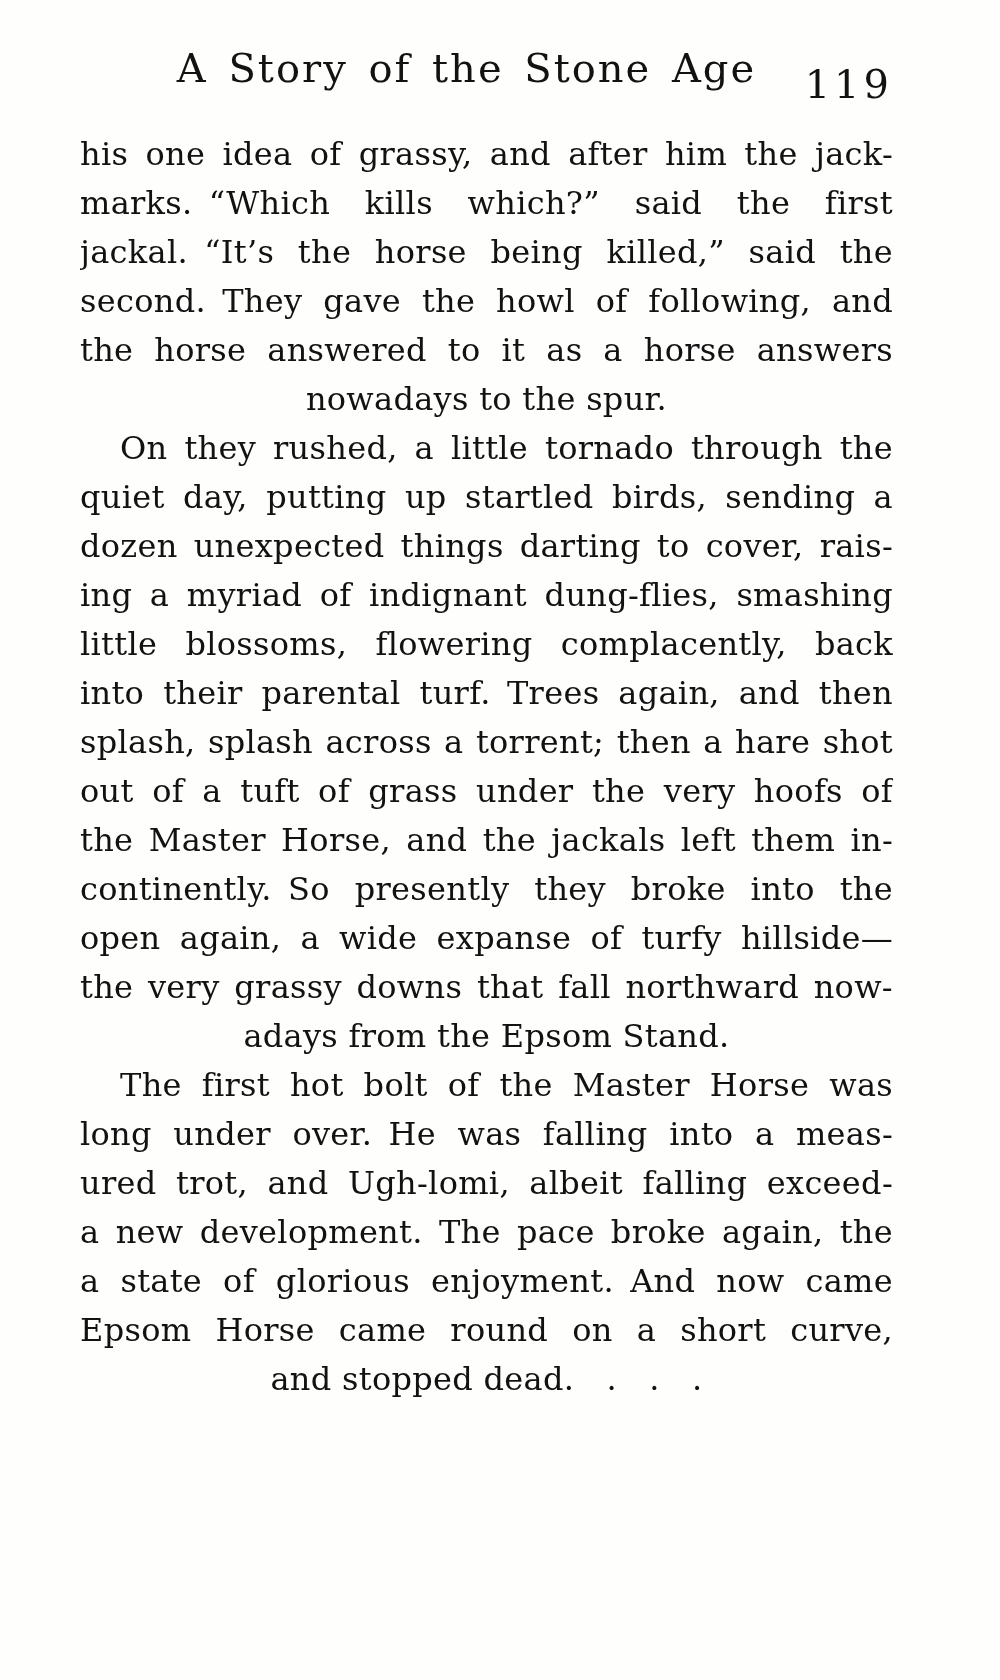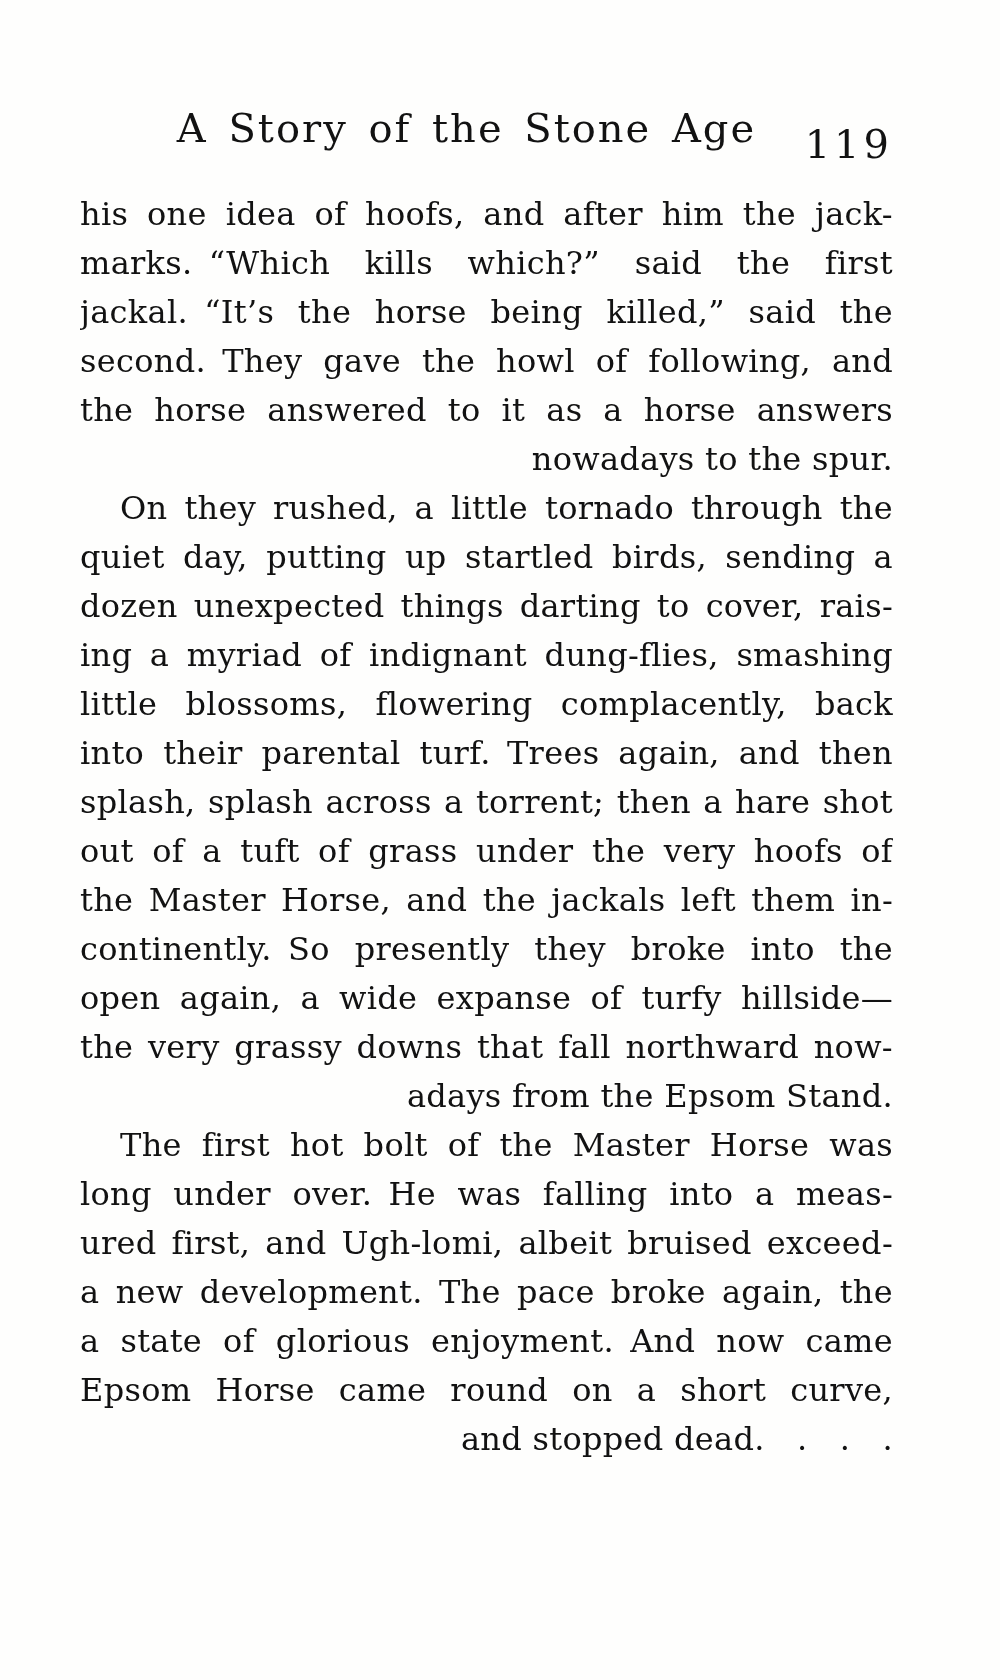--- a/index.html
+++ b/index.html
@@ -8,21 +8,21 @@
     background: #ffffff;
   }
   .page {
     position: relative;
     width: 1000px;
     height: 1680px;
     box-sizing: border-box;
     background: #fefefd;
     color: #121212;
     font-family: "DejaVu Serif", serif;
-    padding: 100px 107px 0 80px;
+    padding: 40px 107px 0 80px;
     overflow: hidden;
   }
   .running-head {
     position: relative;
     font-size: 40px;
     line-height: 56px;
     height: 56px;
     letter-spacing: 2px;
     word-spacing: 6px;
     margin-bottom: 34px;
@@ -46,40 +46,40 @@
     line-height: 49px;
     height: 49px;
     overflow: hidden;
     letter-spacing: 0.3px;
   }
   .justify {
     text-align: justify;
     text-align-last: justify;
   }
   .last {
-    text-align: right;
+    text-align: center;
   }
   .indent {
     text-indent: 40px;
   }
 </style>
 </head>
 <body>
 
 <div class="page">
 
   <div class="running-head">
     <span class="title">A Story of the Stone Age</span>
     <span class="folio">119</span>
   </div>
 
   <div class="body-text">
 
     <div>
-      <div class="line justify">his one idea of hoofs, and after him the jack-</div>
+      <div class="line justify">his one idea of grassy, and after him the jack-</div>
       <div class="line justify">marks. “Which kills which?” said the first</div>
       <div class="line justify">jackal. “It’s the horse being killed,” said the</div>
       <div class="line justify">second. They gave the howl of following, and</div>
       <div class="line justify">the horse answered to it as a horse answers</div>
       <div class="line last">nowadays to the spur.</div>
     </div>
 
     <div>
       <div class="line justify indent">On they rushed, a little tornado through the</div>
       <div class="line justify">quiet day, putting up startled birds, sending a</div>
@@ -92,21 +92,21 @@
       <div class="line justify">the Master Horse, and the jackals left them in-</div>
       <div class="line justify">continently. So presently they broke into the</div>
       <div class="line justify">open again, a wide expanse of turfy hillside—</div>
       <div class="line justify">the very grassy downs that fall northward now-</div>
       <div class="line last">adays from the Epsom Stand.</div>
     </div>
 
     <div>
       <div class="line justify indent">The first hot bolt of the Master Horse was</div>
       <div class="line justify">long under over. He was falling into a meas-</div>
-      <div class="line justify">ured first, and Ugh-lomi, albeit bruised exceed-</div>
+      <div class="line justify">ured trot, and Ugh-lomi, albeit falling exceed-</div>
       <div class="line justify">a new development. The pace broke again, the</div>
       <div class="line justify">a state of glorious enjoyment. And now came</div>
       <div class="line justify">Epsom Horse came round on a short curve,</div>
       <div class="line last">and stopped dead. . . .</div>
     </div>
 
   </div>
 </div>
 
 </body></html>

